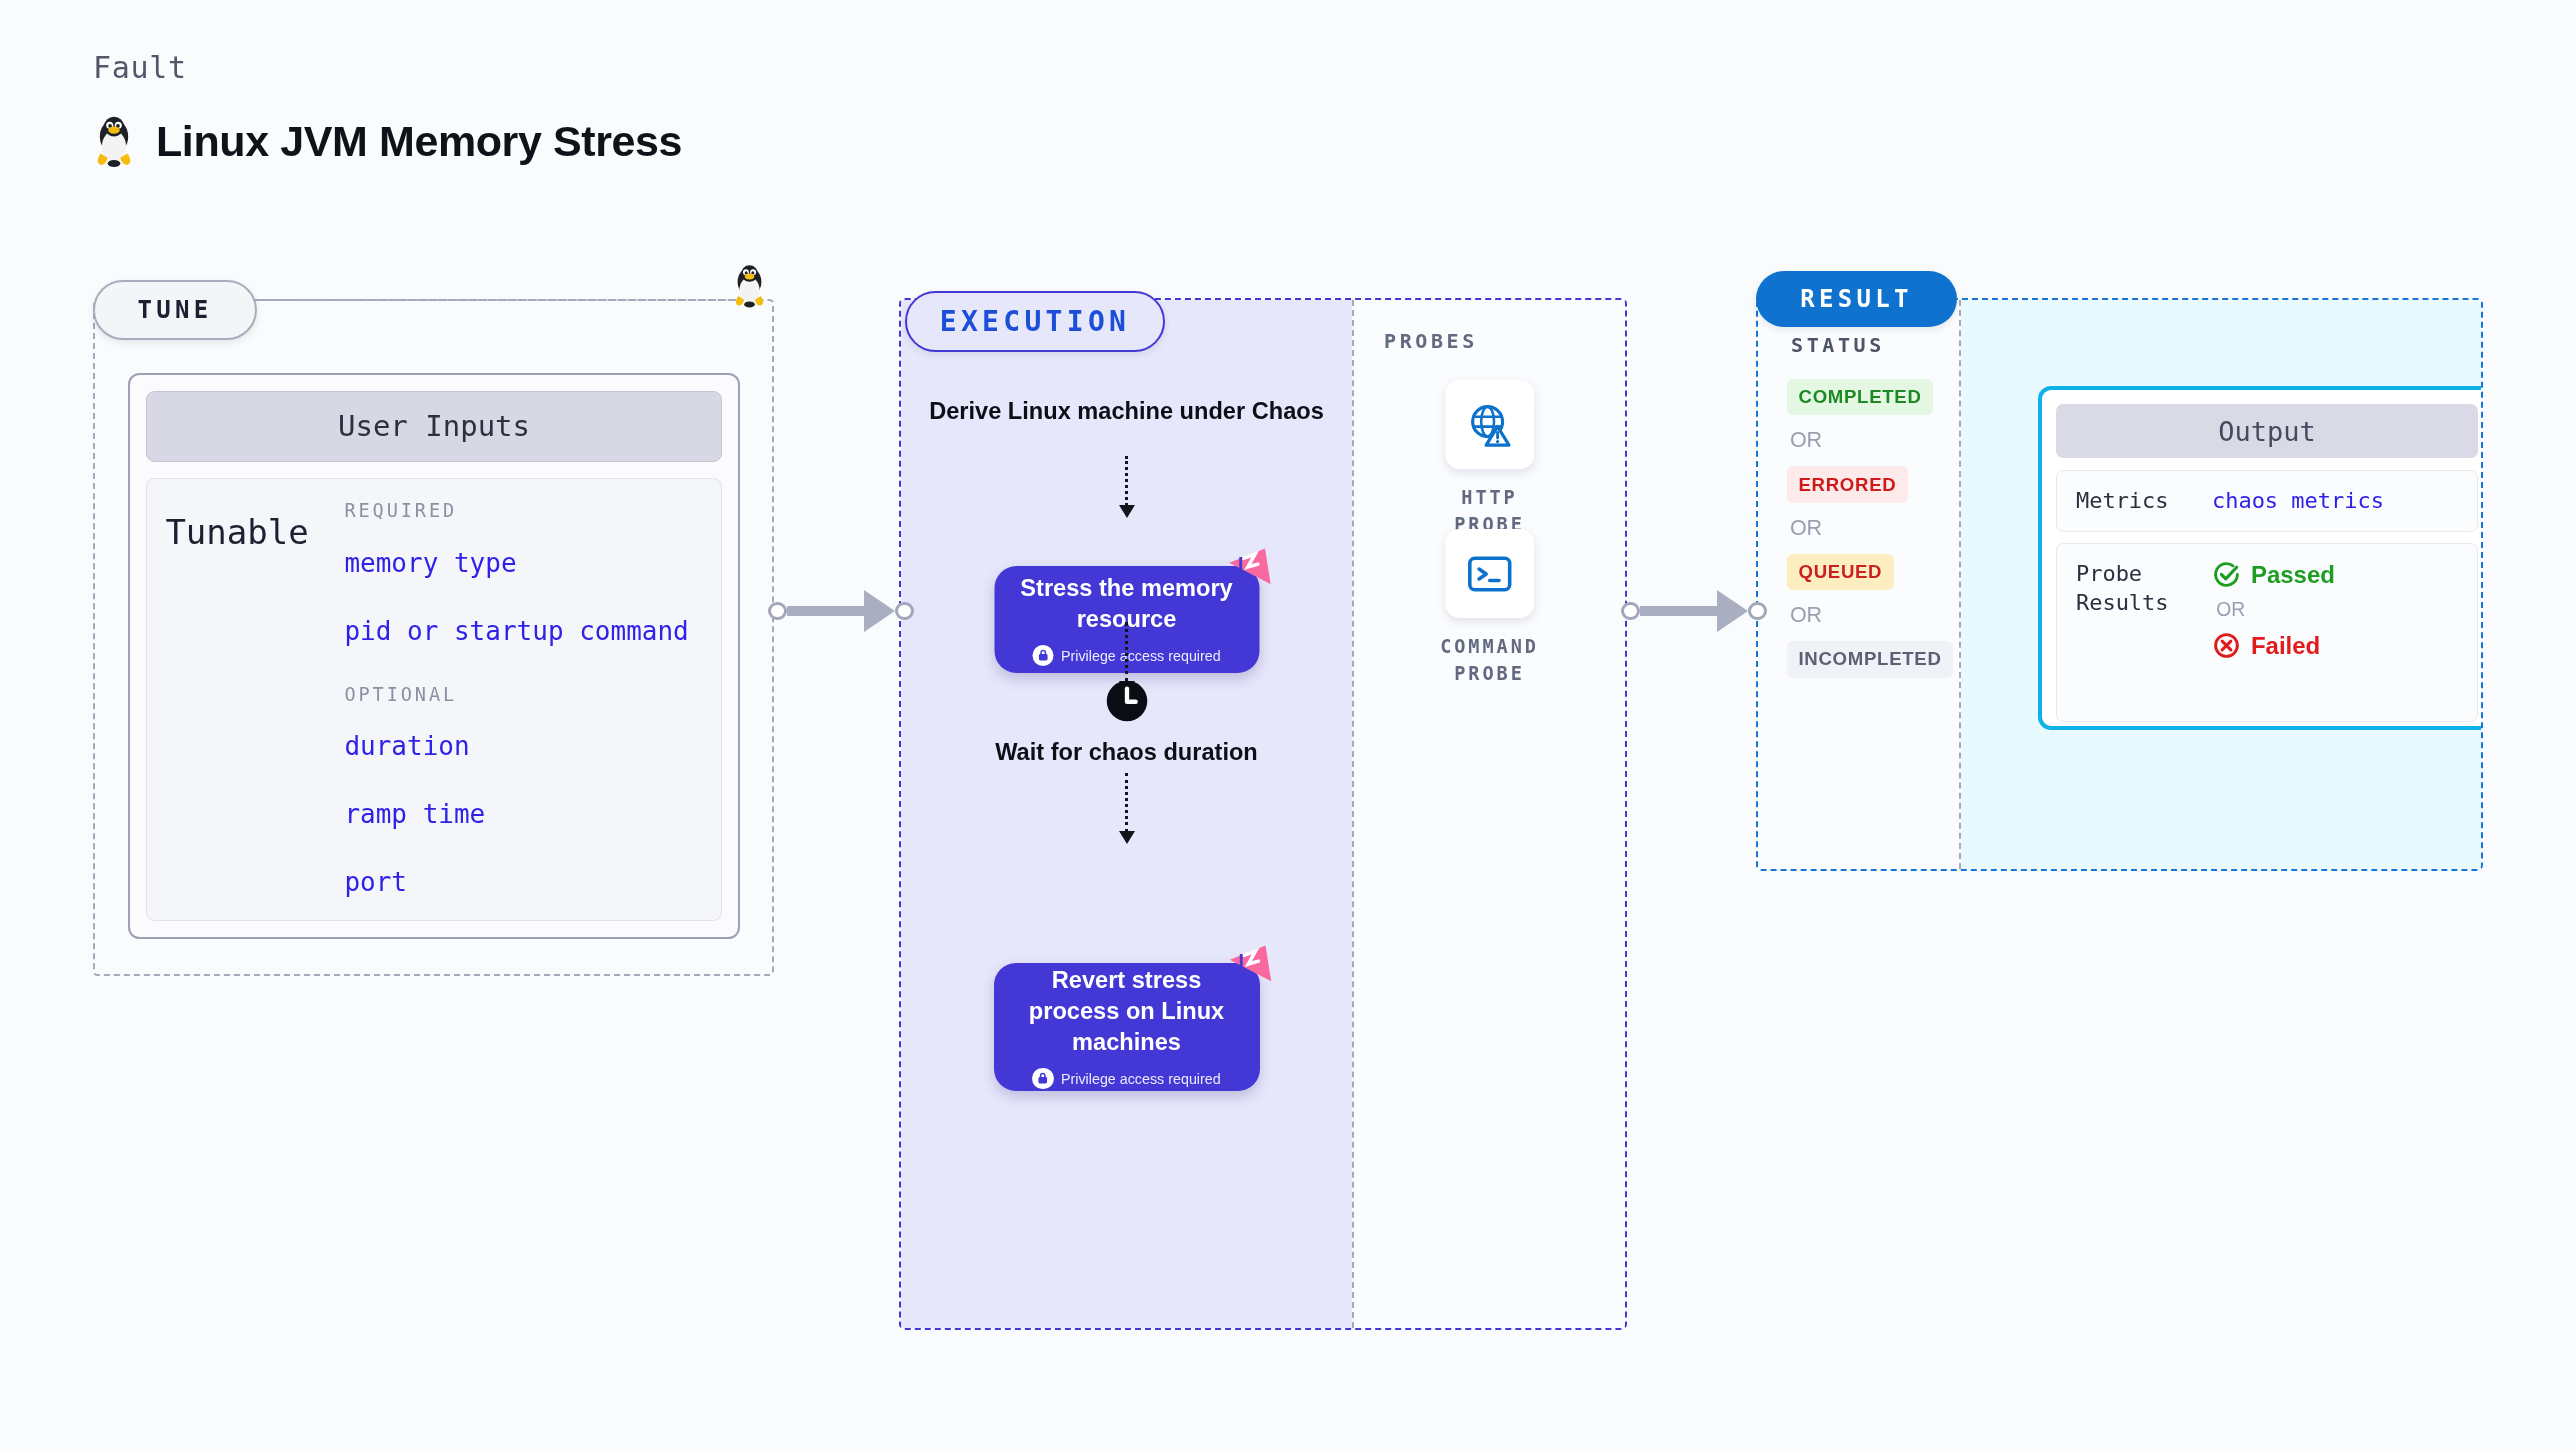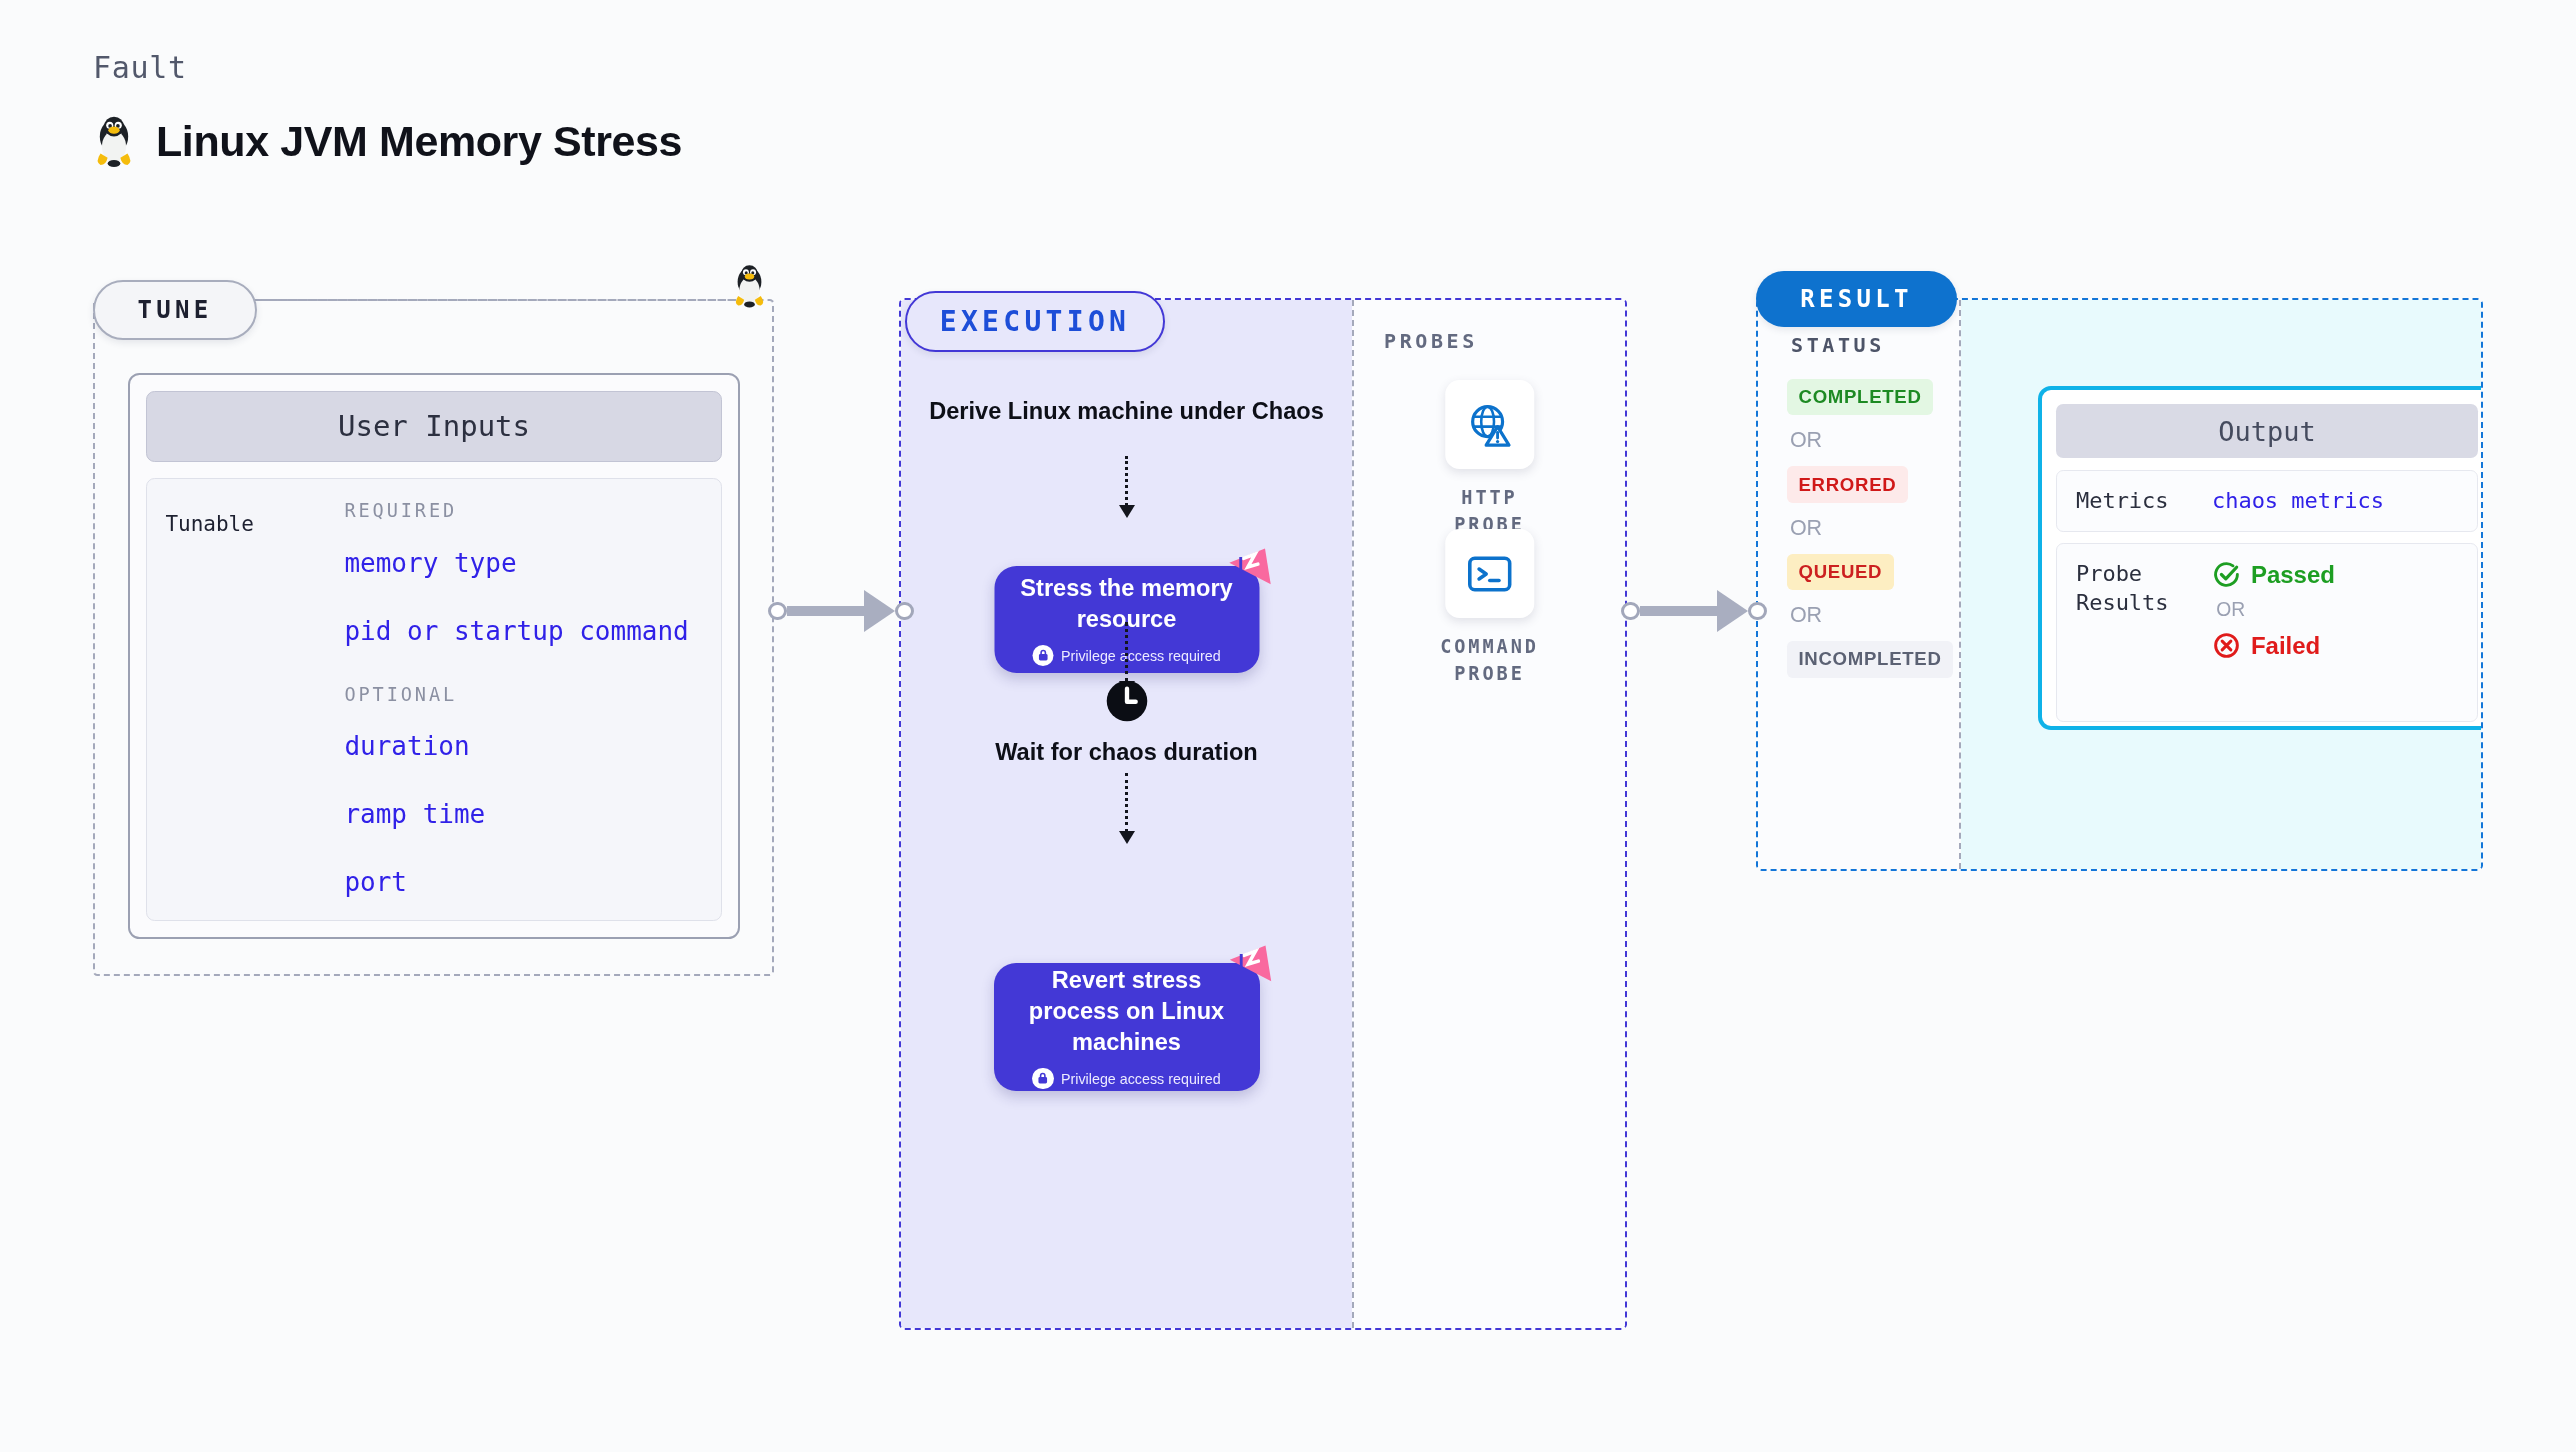--- a/index.html
+++ b/index.html
@@ -66,21 +66,21 @@
     font-family:"DejaVu Sans Mono","Liberation Mono",monospace;
     font-size:29px;color:#2c3040;
   }
   #tunable-box{
     margin-top:15.8px;height:443px;background:#f5f6fa;
     border:1.4px solid #dfe1ea;border-radius:8.6px;
     display:flex;padding:21.5px 18.6px;box-sizing:border-box;
   }
   #tunable-label{
     font-family:"DejaVu Sans Mono","Liberation Mono",monospace;
-    font-size:21px;color:#1d2030;width:179px;flex:none;padding-top:11.5px;
+    font-size:34px;color:#1d2030;width:179px;flex:none;padding-top:11.5px;
   }
   #tunable-list{display:flex;flex-direction:column;gap:8px;}
   .group-label{
     font-family:"DejaVu Sans Mono","Liberation Mono",monospace;
     font-size:18.6px;color:#8b90a2;letter-spacing:2.9px;margin-bottom:18.6px;
   }
   .tunable-item{
     font-family:"DejaVu Sans Mono","Liberation Mono",monospace;
     font-size:26px;color:#3021e8;margin-bottom:30px;white-space:nowrap;
   }

